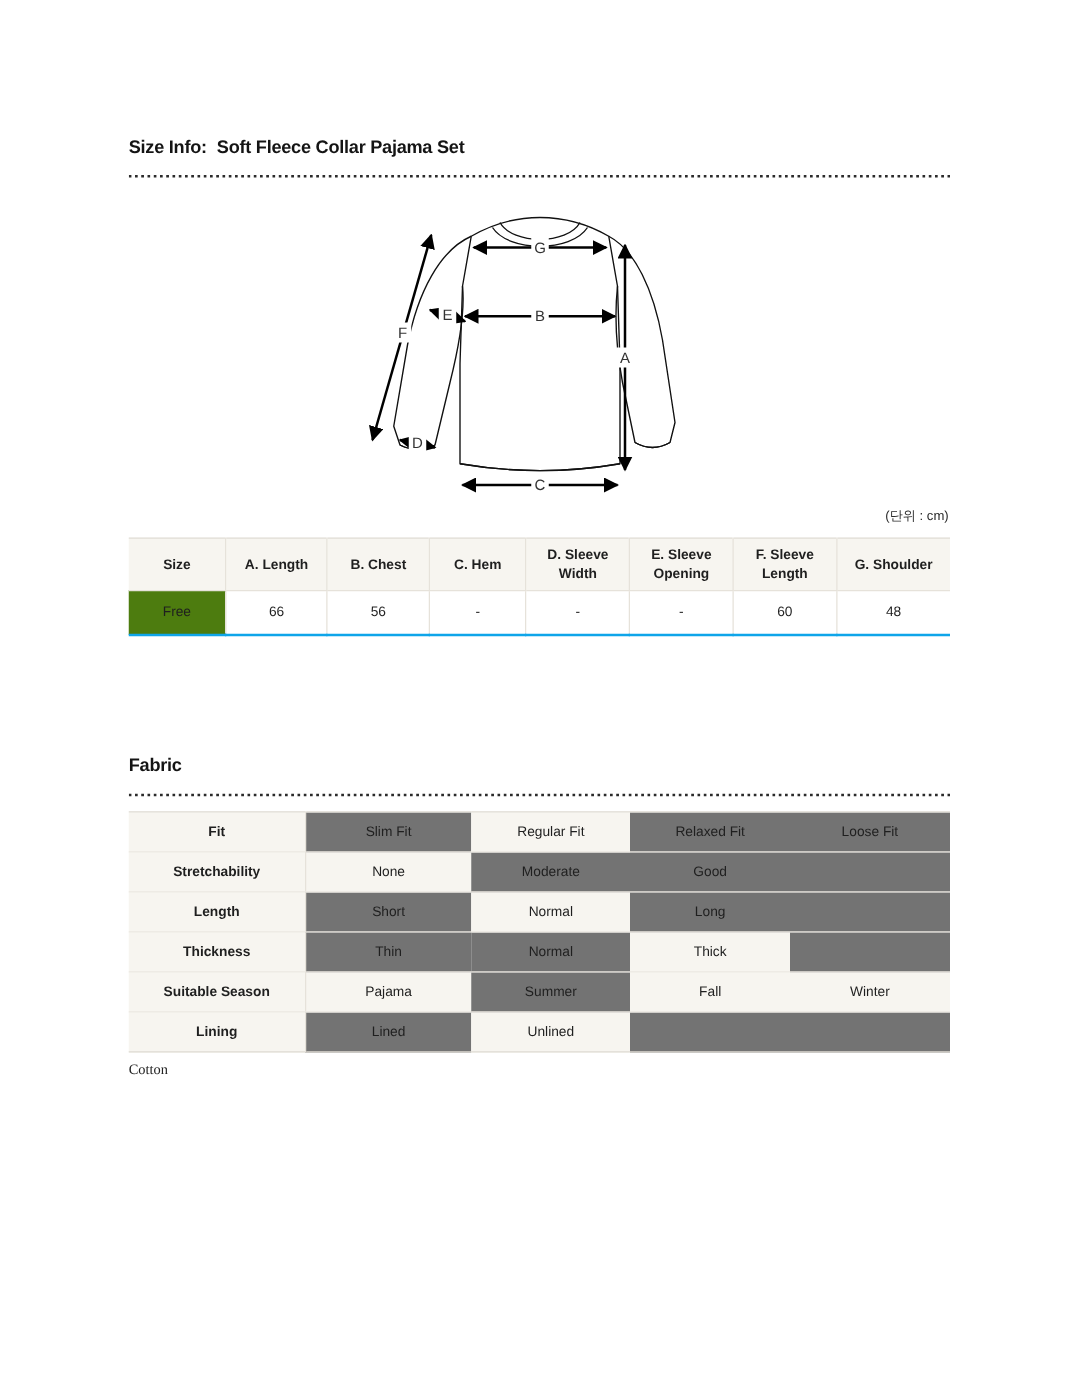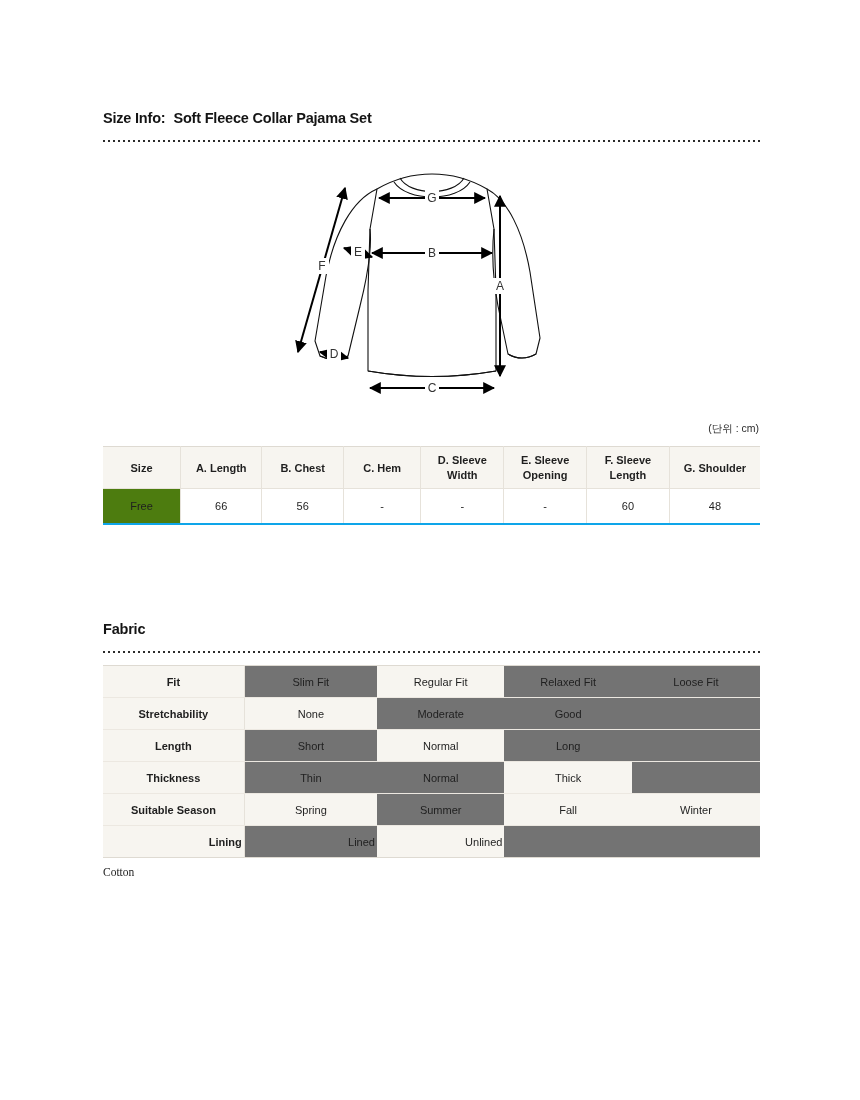--- a/index.html
+++ b/index.html
@@ -57,21 +57,21 @@
   
   .diagram-wrap {
     margin-top: 14px;
     display: flex;
     justify-content: center;
   }
   .unit-note {
     text-align: right;
     font-size: 10.5px;
     color: #2a2a2a;
-    margin-top: 16px;
+    margin-top: 0;
     padding-right: 1px;
   }
 
   
   table {
     border-collapse: collapse;
     width: 100%;
     table-layout: fixed;
   }
   .size-table {
@@ -112,21 +112,21 @@
   .fabric-table td {
     border-bottom: 1px solid #ece8e1;
     font-size: 11px;
     text-align: center;
     vertical-align: middle;
     height: 25px;
     padding: 3px 2px;
     color: #1f1f1f;
     background: #ffffff;
   }
-  .fabric-table tr:last-child td { border-bottom: none; text-align: right; }
+  .fabric-table tr:last-child td { border-bottom: none; }
   .fabric-table td.label {
     background: #f7f5f0;
     font-weight: bold;
     border-right: 1px solid #e6e2da;
   }
   .fabric-table td.hl { background: #f7f5f0; }
   .fabric-table td.blank { background: #737373; }
 
   .fabric-note {
     margin-top: 8px;
@@ -304,21 +304,21 @@
             </tr>
             <tr>
               <td class="label">Thickness</td>
               <td class="blank">Thin</td>
               <td class="blank">Normal</td>
               <td class="hl">Thick</td>
               <td class="blank"></td>
             </tr>
             <tr>
               <td class="label">Suitable Season</td>
-              <td class="hl">Spring</td>
+              <td class="hl">Pajama</td>
               <td class="blank">Summer</td>
               <td class="hl">Fall</td>
               <td class="hl">Winter</td>
             </tr>
             <tr>
               <td class="label">Lining</td>
               <td class="blank">Lined</td>
               <td class="hl">Unlined</td>
               <td class="blank"></td>
               <td class="blank"></td>

